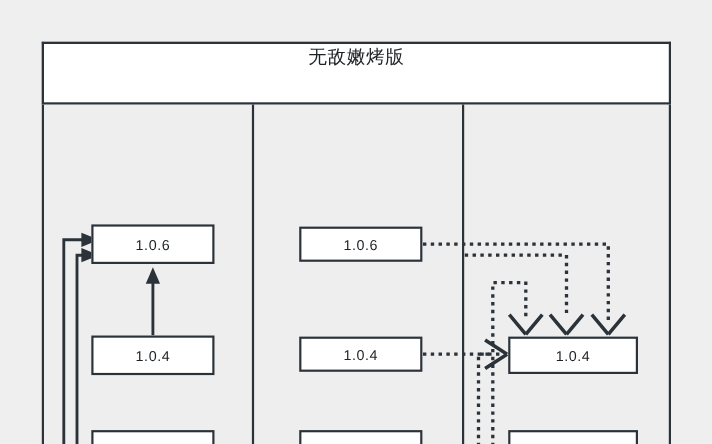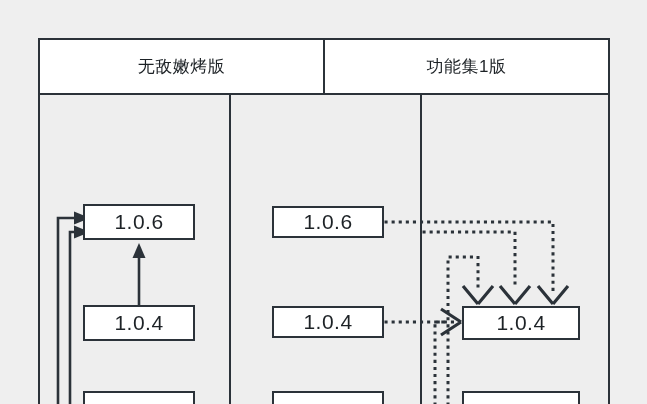--- a/index.html
+++ b/index.html
@@ -48,21 +48,21 @@
     box-sizing: border-box;
   }
   .header-cell {
     flex: 1 1 0;
     box-sizing: border-box;
     background: #ffffff;
     border-right: 2.5px solid #2b3239;
     border-bottom: 2.5px solid #2b3239;
     border-top: 2.5px solid #2b3239;
     display: flex;
-    align-items: center;
+    align-items: flex-start;
     justify-content: center;
     font-size: 17px;
     color: #1d2226;
     letter-spacing: 0.5px;
   }
   .header-cell:first-child { border-left: 2.5px solid #2b3239; }
   .col-divider {
     position: absolute;
     top: 95px;
     width: 0;
@@ -71,38 +71,35 @@
   }
   
   .vbox {
     position: absolute;
     box-sizing: border-box;
     background: #ffffff;
     border: 2.5px solid #2b3239;
     display: flex;
     align-items: center;
     justify-content: center;
-    font-size: 21px;
+    font-size: 13px;
     color: #1d2226;
     letter-spacing: 0.5px;
   }
 </style>
 </head>
 <body>
 
 <div id="stage">
 
   <div class="lane-frame"></div>
 
   <div class="header-row">
     <div class="header-cell">
       <span>无敌嫩烤版</span>
-    </div>
-    <div class="header-cell">
-      <span>功能集1版</span>
     </div>
   </div>
 
   <div class="col-divider" style="left:228.5px;"></div>
   <div class="col-divider" style="left:419.5px;"></div>
 
   <svg id="svg-layer" viewBox="0 0 647 404" xmlns="http://www.w3.org/2000/svg">
     <defs>
       <marker id="arrow-solid" markerWidth="9" markerHeight="9" refX="7.5" refY="4.5" orient="auto" markerUnits="userSpaceOnUse">
         <path d="M0,0.3 L8.6,4.5 L0,8.7 Z" fill="#2b3239"></path>

